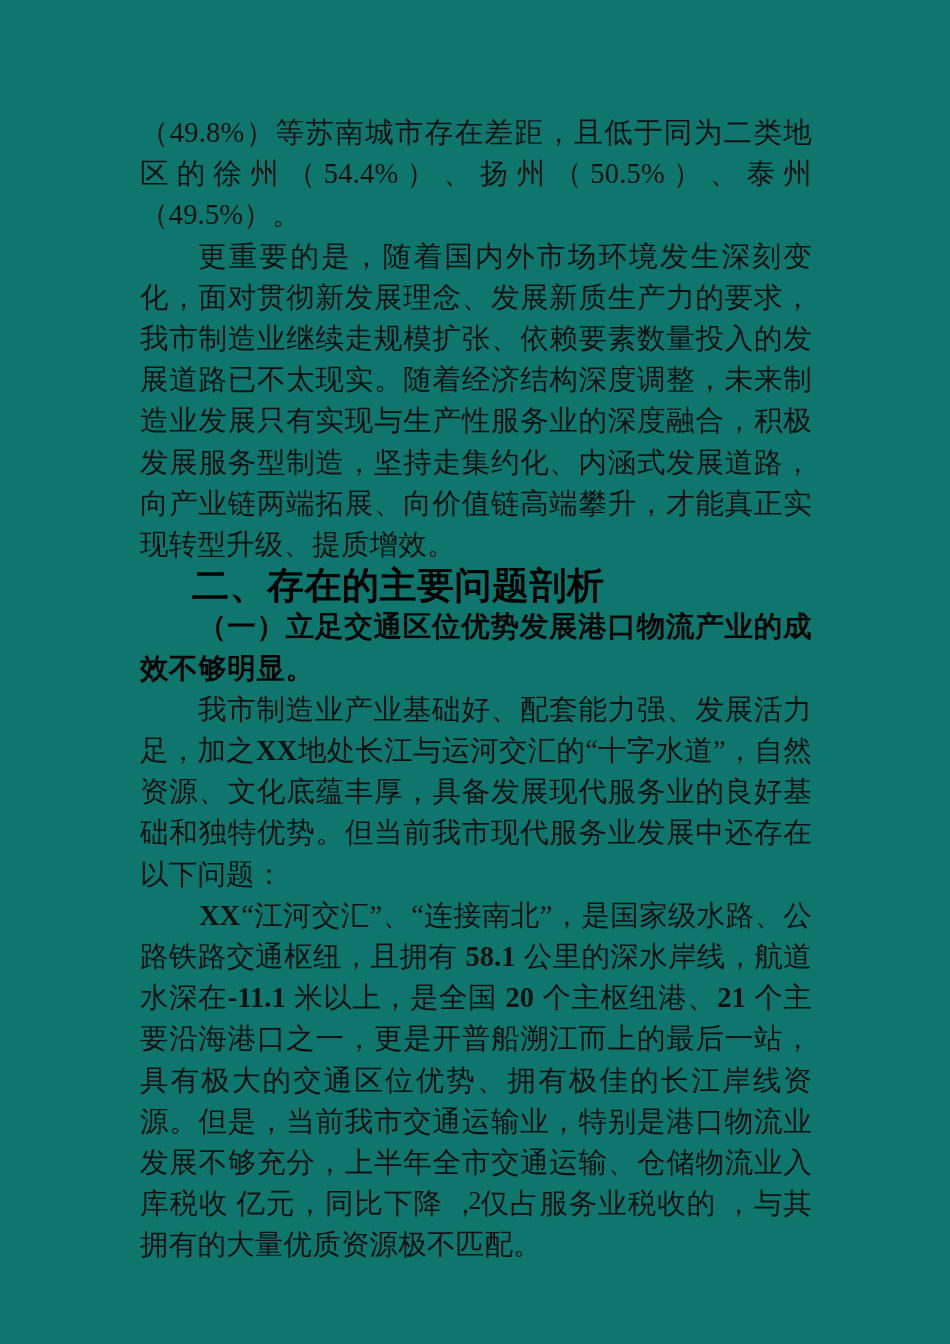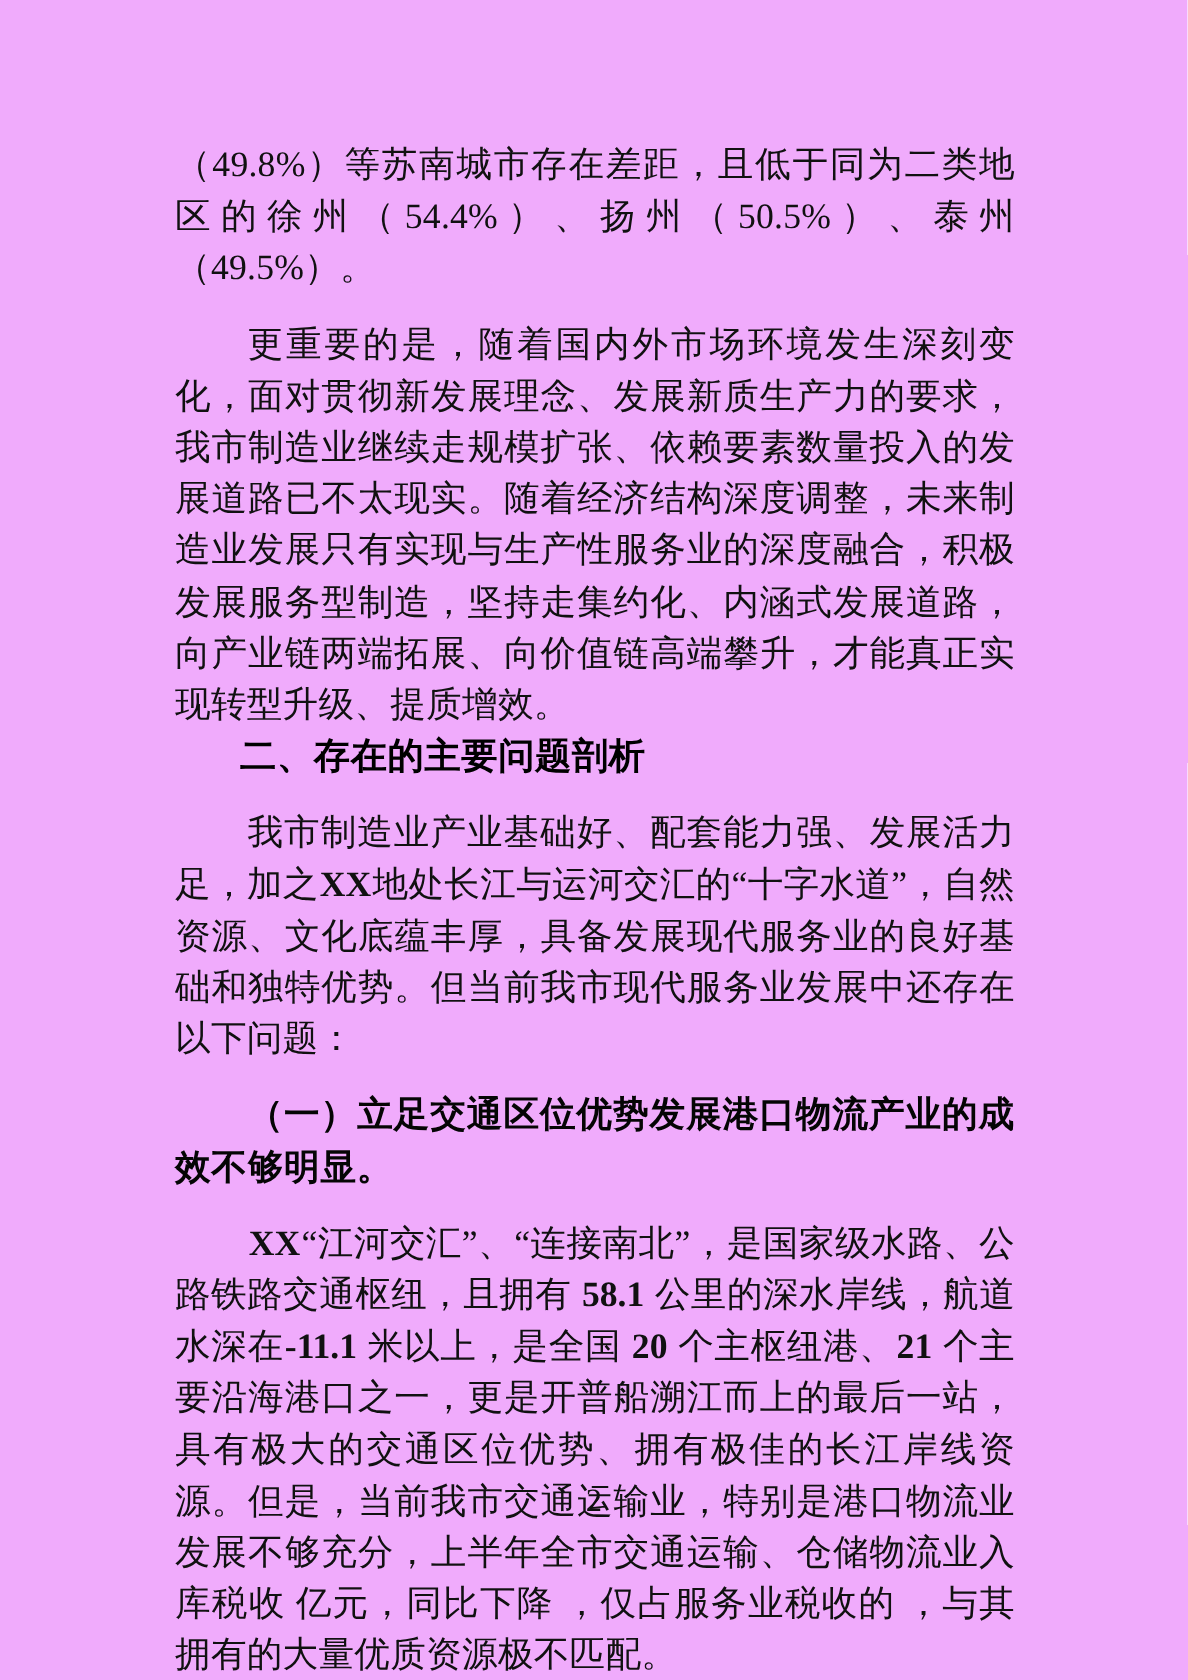--- a/index.html
+++ b/index.html
@@ -17,21 +17,21 @@
     color: #1a1a1a;
     -webkit-font-smoothing: antialiased;
   }
 
   .page {
     position: absolute;
     left: 0;
     top: 0;
     width: 950px;
     height: 1344px;
-    background: #f0abfc;
+    background: #0f766e;
   }
 
   
   .text-column {
     position: absolute;
     left: 140px;
     top: 112px;
     width: 672px;
   }
 
@@ -44,35 +44,34 @@
     text-align: justify;
     text-align-last: left;
     text-justify: inter-character;
     letter-spacing: 0.2px;
     color: #111111;
     font-weight: 400;
   }
 
   .para.indent {
     text-indent: 58px;
-    margin-top: 20px;
   }
 
   
   .para.subhead {
     font-weight: 600;
     color: #050505;
     letter-spacing: 0.6px;
   }
 
   
   .heading {
     margin: 0;
     font-family: "Liberation Sans", "DejaVu Sans", sans-serif;
-    font-size: 29px;
+    font-size: 37px;
     line-height: 41.2px;
     font-weight: 700;
     color: #000000;
     text-indent: 52px;
     letter-spacing: 0.5px;
   }
 
   
   .lat {
     font-family: "Liberation Serif", "DejaVu Serif", serif;
@@ -102,23 +101,23 @@
 
   <div class="text-column">
 
     <p class="para">（49.8%）等苏南城市存在差距，且低于同为二类地区的徐州（54.4%）、扬州（50.5%）、泰州（49.5%）。</p>
 
     <p class="para indent">更重要的是，随着国内外市场环境发生深刻变化，面对贯彻新发展理念、发展新质生产力的要求，我市制造业继续走规模扩张、依赖要素数量投入的发展道路已不太现实。随着经济结构深度调整，未来制造业发展只有实现与生产性服务业的深度融合，积极发展服务型制造，坚持走集约化、内涵式发展道路，向产业链两端拓展、向价值链高端攀升，才能真正实现转型升级、提质增效。</p>
 
 
     <h2 class="heading">二、存在的主要问题剖析</h2>
 
+    <p class="para indent subhead">（一）立足交通区位优势发展港口物流产业的成效不够明显。</p>
+
     <p class="para indent">我市制造业产业基础好、配套能力强、发展活力足，加之<span class="lat">XX</span>地处长江与运河交汇的“十字水道”，自然资源、文化底蕴丰厚，具备发展现代服务业的良好基础和独特优势。但当前我市现代服务业发展中还存在以下问题：</p>
-
-    <p class="para indent subhead">（一）立足交通区位优势发展港口物流产业的成效不够明显。</p>
 
     <p class="para indent"><span class="lat">XX</span>“江河交汇”、“连接南北”，是国家级水路、公路铁路交通枢纽，且拥有 <span class="lat">58.1</span> 公里的深水岸线，航道水深在<span class="lat">-11.1</span> 米以上，是全国 <span class="lat">20</span> 个主枢纽港、<span class="lat">21</span> 个主要沿海港口之一，更是开普船溯江而上的最后一站，具有极大的交通区位优势、拥有极佳的长江岸线资源。但是，当前我市交通运输业，特别是港口物流业发展不够充分，上半年全市交通运输、仓储物流业入库税收  亿元，同比下降 ，仅占服务业税收的 ，与其拥有的大量优质资源极不匹配。</p>
 
   </div>
 
   <div class="footer">
     <span class="page-number">2</span>
   </div>
 
 </div>

